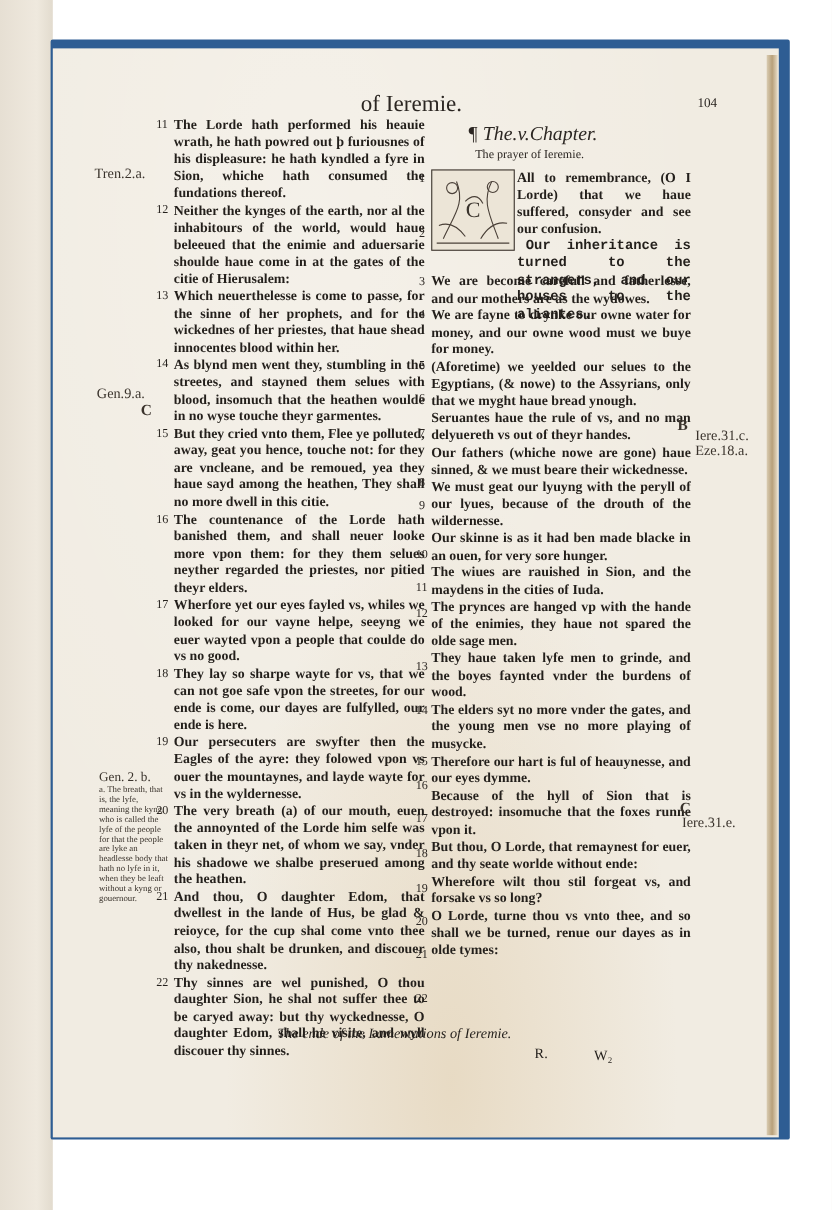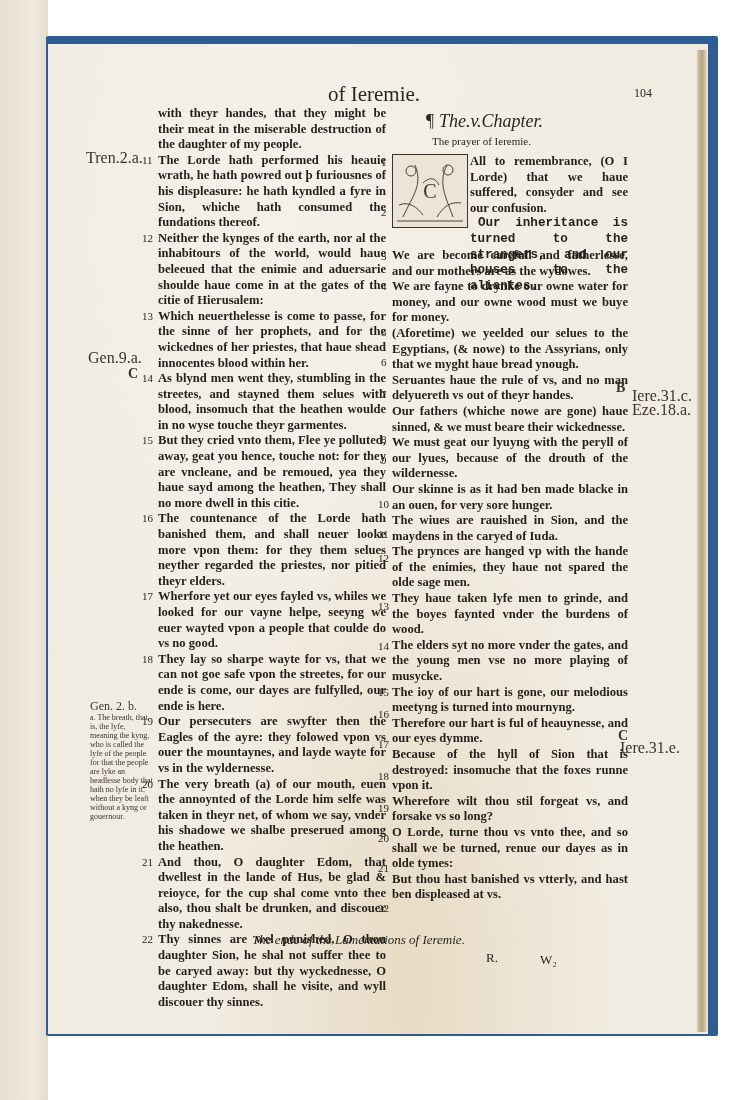--- a/index.html
+++ b/index.html
@@ -16,38 +16,37 @@
   .col-left { left:158px; top:106px; width:228px; }
   .col-right { left:392px; top:180px; width:236px; }
   .verse { position:relative; text-align:justify; }
   .vnum { position:absolute; left:-16px; font-weight:normal; font-size:11px; }
   .gutter-num { position:absolute; font-family:"Liberation Serif", serif; font-size:11px; color:#2b2622; }
   .chapter-title { position:absolute; left:425px; top:111px; font-family:"Liberation Serif", serif; font-style:italic; font-size:18px; color:#2b2622; }
   .chapter-sub { position:absolute; left:432px; top:135px; font-family:"Liberation Serif", serif; font-size:11px; color:#2b2622; }
   .initial { position:absolute; left:392px; top:154px; width:74px; height:72px; border:1px solid #3a332c; background:#ece5d7;
              display:flex; align-items:center; justify-content:center; font-family:"Liberation Serif", serif; font-size:20px; color:#3a332c; }
   .initial svg { position:absolute; left:0; top:0; }
-  .margin-note { position:absolute; font-family:"Liberation Serif", serif; font-size:16px; color:#3a332c; line-height:12px; }
+  .margin-note { position:absolute; font-family:"Liberation Serif", serif; font-size:13px; color:#3a332c; line-height:12px; }
   .small-note { font-size:8px; line-height:9px; width:64px; }
   .end-line { position:absolute; left:252px; top:932px; font-family:"Liberation Serif", serif; font-style:italic; font-size:13px; color:#231f1b; }
   .sig { position:absolute; font-family:"Liberation Serif", serif; font-size:13px; color:#231f1b; }
 </style>
 </head>
 <body>
 
 <div class="left-leaf"></div>
 <div class="cover"></div>
 <div class="page"></div>
 <div class="fore-edge"></div>
 
 <div class="running-head">of Ieremie.</div>
 <div class="folio">104</div>
 
 <div class="col col-left">
-  <div class="verse">with theyr handes, that they might be their meat in the miserable destruction of the daughter of my people.</div>
   <div class="verse"><span class="vnum">11</span><span>The Lorde hath performed his heauie wrath, he hath powred out þ furiousnes of his displeasure: he hath kyndled a fyre in Sion, whiche hath consumed the fundations thereof.</span></div>
   <div class="verse"><span class="vnum">12</span><span>Neither the kynges of the earth, nor al the inhabitours of the world, would haue beleeued that the enimie and aduersarie shoulde haue come in at the gates of the citie of Hierusalem:</span></div>
   <div class="verse"><span class="vnum">13</span><span>Which neuerthelesse is come to passe, for the sinne of her prophets, and for the wickednes of her priestes, that haue shead innocentes blood within her.</span></div>
   <div class="verse"><span class="vnum">14</span><span>As blynd men went they, stumbling in the streetes, and stayned them selues with blood, insomuch that the heathen woulde in no wyse touche theyr garmentes.</span></div>
   <div class="verse"><span class="vnum">15</span><span>But they cried vnto them, Flee ye polluted, away, geat you hence, touche not: for they are vncleane, and be remoued, yea they haue sayd among the heathen, They shall no more dwell in this citie.</span></div>
   <div class="verse"><span class="vnum">16</span><span>The countenance of the Lorde hath banished them, and shall neuer looke more vpon them: for they them selues neyther regarded the priestes, nor pitied theyr elders.</span></div>
   <div class="verse"><span class="vnum">17</span><span>Wherfore yet our eyes fayled vs, whiles we looked for our vayne helpe, seeyng we euer wayted vpon a people that coulde do vs no good.</span></div>
   <div class="verse"><span class="vnum">18</span><span>They lay so sharpe wayte for vs, that we can not goe safe vpon the streetes, for our ende is come, our dayes are fulfylled, our ende is here.</span></div>
   <div class="verse"><span class="vnum">19</span><span>Our persecuters are swyfter then the Eagles of the ayre: they folowed vpon vs ouer the mountaynes, and layde wayte for vs in the wyldernesse.</span></div>
   <div class="verse"><span class="vnum">20</span><span>The very breath (a) of our mouth, euen the annoynted of the Lorde him selfe was taken in theyr net, of whom we say, vnder his shadowe we shalbe preserued among the heathen.</span></div>
@@ -85,30 +84,29 @@
   <div class="verse" style="text-indent:8px;font-family:Liberation Mono, monospace;">Our inheritance is turned to the strangers, and our houses to the aliantes.</div>
 </div>
 <div class="col col-right" style="top:248px;">
   <div class="verse"><span>We are become carefull and fatherlesse, and our mothers are as the wydowes.</span></div>
   <div class="verse"><span>We are fayne to drynke our owne water for money, and our owne wood must we buye for money.</span></div>
   <div class="verse"><span>(Aforetime) we yeelded our selues to the Egyptians, (&amp; nowe) to the Assyrians, only that we myght haue bread ynough.</span></div>
   <div class="verse"><span>Seruantes haue the rule of vs, and no man delyuereth vs out of theyr handes.</span></div>
   <div class="verse"><span>Our fathers (whiche nowe are gone) haue sinned, &amp; we must beare their wickednesse.</span></div>
   <div class="verse"><span>We must geat our lyuyng with the peryll of our lyues, because of the drouth of the wildernesse.</span></div>
   <div class="verse"><span>Our skinne is as it had ben made blacke in an ouen, for very sore hunger.</span></div>
-  <div class="verse"><span>The wiues are rauished in Sion, and the maydens in the caryed of Iuda.</span></div>
+  <div class="verse"><span>The wiues are rauished in Sion, and the maydens in the cities of Iuda.</span></div>
   <div class="verse"><span>The prynces are hanged vp with the hande of the enimies, they haue not spared the olde sage men.</span></div>
   <div class="verse"><span>They haue taken lyfe men to grinde, and the boyes faynted vnder the burdens of wood.</span></div>
   <div class="verse"><span>The elders syt no more vnder the gates, and the young men vse no more playing of musycke.</span></div>
-  <div class="verse"><span>The ioy of our hart is gone, our melodious meetyng is turned into mournyng.</span></div>
   <div class="verse"><span>Therefore our hart is ful of heauynesse, and our eyes dymme.</span></div>
   <div class="verse"><span>Because of the hyll of Sion that is destroyed: insomuche that the foxes runne vpon it.</span></div>
+  <div class="verse"><span>But thou, O Lorde, that remaynest for euer, and thy seate worlde without ende:</span></div>
   <div class="verse"><span>Wherefore wilt thou stil forgeat vs, and forsake vs so long?</span></div>
   <div class="verse"><span>O Lorde, turne thou vs vnto thee, and so shall we be turned, renue our dayes as in olde tymes:</span></div>
-  <div class="verse"><span>But thou hast banished vs vtterly, and hast ben displeased at vs.</span></div>
 </div>
 
 <div class="gutter-num" style="left:381px;top:156px;">1</div>
 <div class="gutter-num" style="left:381px;top:206px;">2</div>
 <div class="gutter-num" style="left:381px;top:250px;">3</div>
 <div class="gutter-num" style="left:381px;top:280px;">4</div>
 <div class="gutter-num" style="left:381px;top:326px;">5</div>
 <div class="gutter-num" style="left:381px;top:356px;">6</div>
 <div class="gutter-num" style="left:381px;top:388px;">7</div>
 <div class="gutter-num" style="left:381px;top:433px;">8</div>

